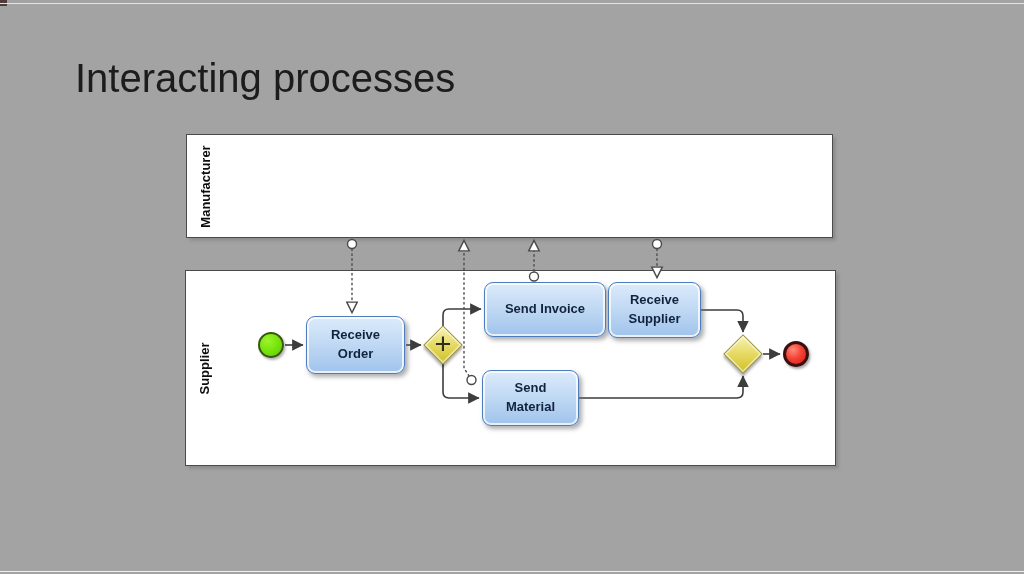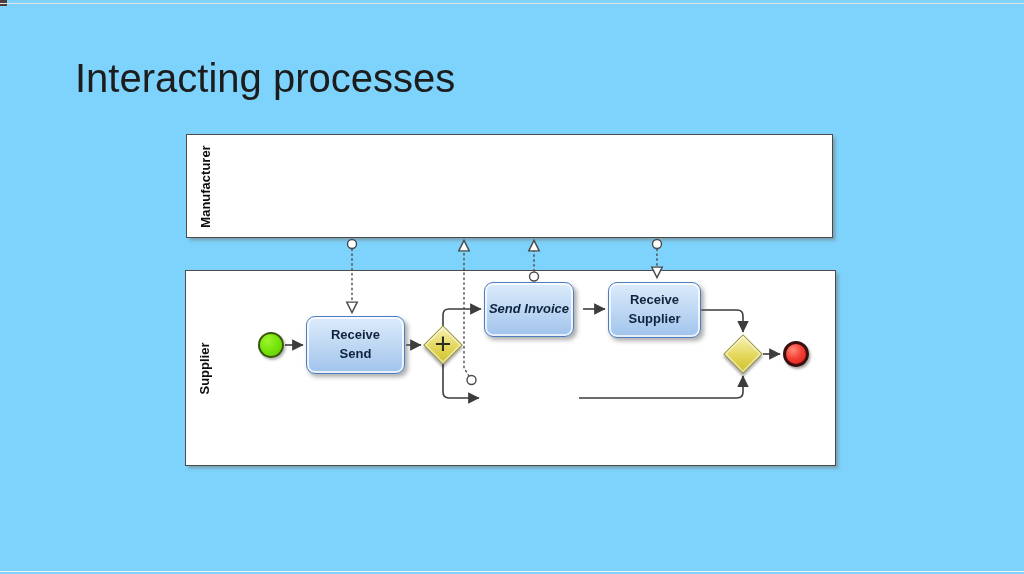--- a/index.html
+++ b/index.html
@@ -1,20 +1,20 @@
 <!DOCTYPE html>
 <html><head>
 <meta charset="utf-8">
 <style>
   html, body { margin: 0; padding: 0; background: #ffffff; }
   .slide {
     position: relative;
     width: 1024px;
     height: 574px;
-    background: #7dd3fc;
+    background: #a3a3a3;
     overflow: hidden;
     font-family: "Liberation Sans", sans-serif;
   }
   .corner-mark {
     position: absolute; left: 0; top: 0;
     width: 7px; height: 6px;
     background: #4e3c3c;
   }
   .top-rule {
     position: absolute; left: 0; top: 3px;
@@ -69,21 +69,21 @@
     background: linear-gradient(180deg, #dcebfb 0%, #c2daf4 45%, #a0c3ec 100%);
     box-shadow: 2.5px 3px 4px rgba(110,110,110,0.55),
                 inset 0 0 0 2px rgba(255,255,255,0.75);
     display: flex; flex-direction: column;
     align-items: center; justify-content: center;
     font-size: 13px; font-weight: bold; color: #10233d;
     line-height: 1.45;
     text-align: center;
   }
   .task-receive-order   { left: 306px; top: 316px; width: 99px; height: 58px; }
-  .task-send-invoice    { left: 484px; top: 282px; width: 90px; height: 55px; font-style: italic; }
+  .task-send-invoice    { left: 484px; top: 282px; width: 122px; height: 55px; }
   .task-receive-payment { left: 608px; top: 282px; width: 93px; height: 56px; }
   .task-send-material   { left: 482px; top: 370px; width: 97px; height: 56px; }
   .gateway {
     position: absolute;
     width: 28px; height: 28px;
     transform: rotate(45deg);
     box-sizing: border-box;
     border: 1.5px solid #98902c;
     background: linear-gradient(135deg, #f6f2b6 0%, #e4d75c 55%, #cfc028 100%);
     box-shadow: 2px 2px 3px rgba(0,0,0,0.35),
@@ -172,29 +172,33 @@
     <g fill="#ffffff" stroke="#4a4a4a" stroke-width="1.4">
       <circle cx="352" cy="244" r="4.5"></circle>
       <circle cx="471.5" cy="380" r="4.5"></circle>
       <circle cx="534" cy="276.5" r="4.5"></circle>
       <circle cx="657" cy="244" r="4.5"></circle>
     </g>
   </svg>
 
   <div class="task task-receive-order">
     <span>Receive</span>
-    <span>Send</span>
+    <span>Order</span>
   </div>
   <div class="task task-send-invoice">
     <span>Send Invoice</span>
   </div>
   <div class="task task-receive-payment">
     <span>Receive</span>
     <span>Supplier</span>
   </div>
+  <div class="task task-send-material">
+    <span>Send</span>
+    <span>Material</span>
+  </div>
 
   <div class="gateway gateway-split"></div>
   <div class="gateway-marker gateway-marker-split">+</div>
   <div class="gateway gateway-merge"></div>
 
   <div class="event event-start"></div>
   <div class="event event-end"></div>
 
 </div>
 

